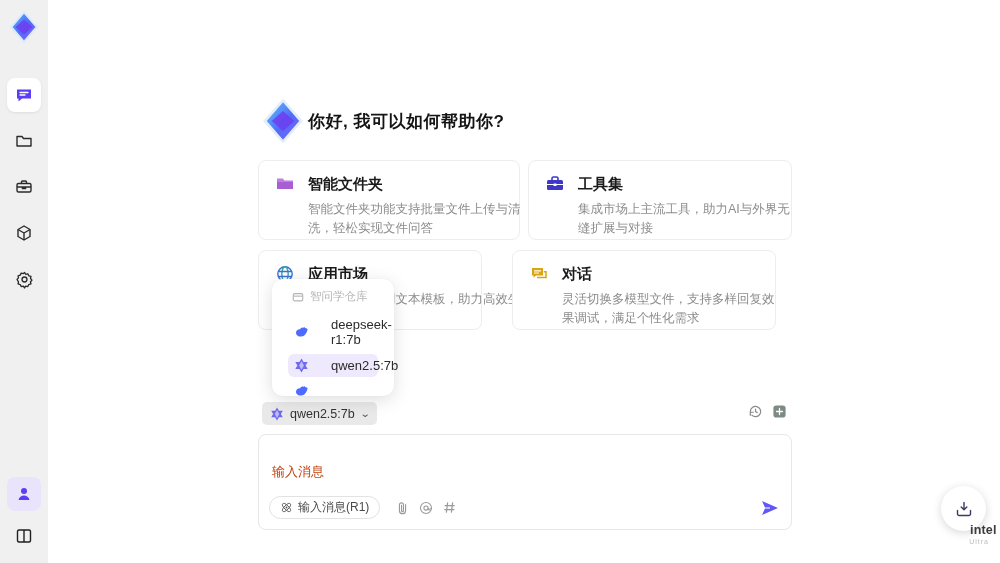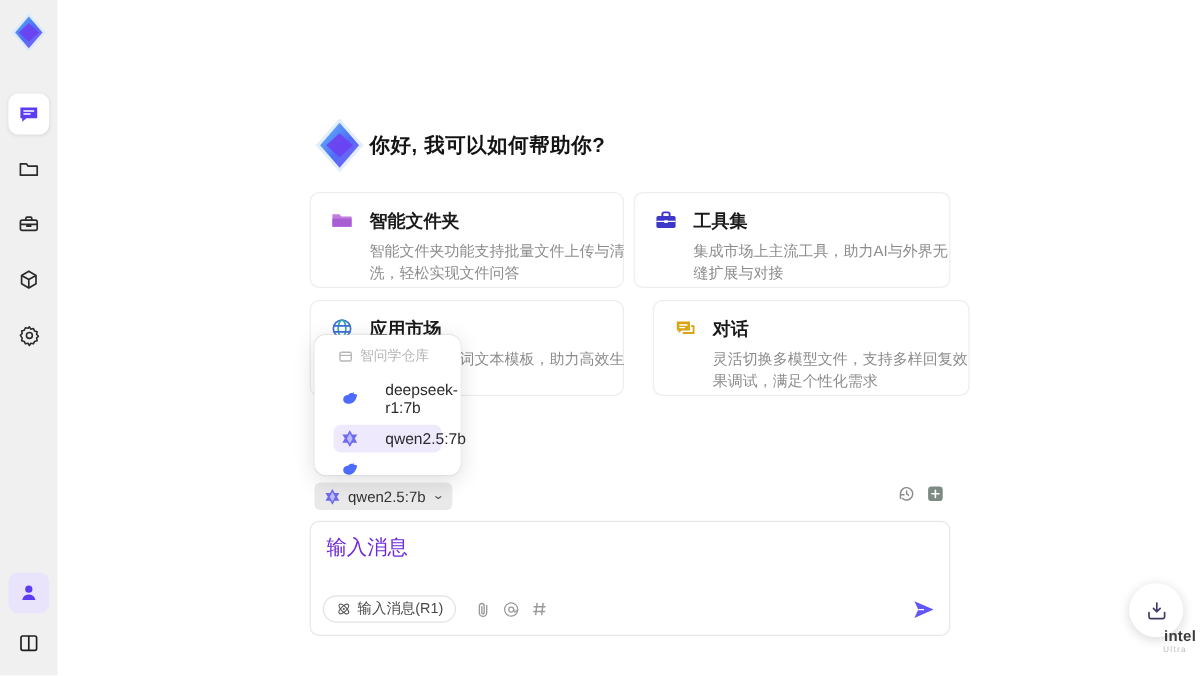--- a/index.html
+++ b/index.html
@@ -22,38 +22,38 @@
   .hero-title { font-size:17px; font-weight:bold; color:#141414; letter-spacing:.5px; }
 
   
   .card { position:absolute; background:#fff; border:1px solid #ededed; border-radius:8px; padding:13px 16px; }
   .card-head { display:flex; align-items:center; gap:13px; }
   .card-icon { width:20px; height:20px; flex:0 0 20px; }
   .card-title { font-size:15px; font-weight:bold; color:#1a1a1a; }
   .card-desc { margin:6px 0 0 33px; font-size:12.5px; line-height:1.55; color:#8c8c8c; width:215px; }
   #card1 { left:258px; top:160px; width:262px; height:80px; }
   #card2 { left:528px; top:160px; width:264px; height:80px; }
-  #card3 { left:258px; top:250px; width:262px; height:80px; }
-  #card4 { left:544px; top:250px; width:264px; height:80px; }
-
-  
-  .dropdown { position:absolute; left:262px; top:279px; width:122px; height:117px; background:#fff; border-radius:10px; box-shadow:0 4px 18px rgba(0,0,0,.13), 0 0 1px rgba(0,0,0,.1); padding:8px 16px; z-index:5; }
+  #card3 { left:258px; top:250px; width:224px; height:80px; }
+  #card4 { left:512px; top:250px; width:264px; height:80px; }
+
+  
+  .dropdown { position:absolute; left:272px; top:279px; width:122px; height:117px; background:#fff; border-radius:10px; box-shadow:0 4px 18px rgba(0,0,0,.13), 0 0 1px rgba(0,0,0,.1); padding:8px 16px; z-index:5; }
   .dd-header { display:flex; align-items:center; gap:6px; color:#b5b5b5; font-size:11.5px; padding:2px 4px 6px 4px; }
   .dd-item { display:flex; align-items:center; gap:22px; font-size:13px; color:#2b2b2b; padding:4px 6px; border-radius:6px; margin-top:3px; cursor:pointer; }
   .dd-item.selected { background:#eee9fd; }
   .mi { width:15px; height:15px; flex:0 0 15px; }
 
   
   .selector { position:absolute; left:262px; top:402px; height:23px; background:#e9e9ea; border-radius:5px; display:flex; align-items:center; gap:6px; padding:0 8px; font-size:12.5px; color:#333; cursor:pointer; }
   .chev { font-size:10px; color:#555; transform:scaleX(1.3); }
   .row-icons { position:absolute; top:404px; left:748px; display:flex; gap:9px; align-items:center; }
 
   
   .composer { position:absolute; left:258px; top:434px; width:534px; height:96px; border:1px solid #e7e7e7; border-radius:8px; background:#fff; }
-  .composer .ph { position:absolute; left:13px; top:10px; font-size:17px; color:#6d28d9; }
+  .composer .ph { position:absolute; left:13px; top:28px; font-size:13px; color:#c2410c; }
   .composer-bar { position:absolute; left:10px; right:12px; bottom:10px; display:flex; align-items:center; gap:12px; }
   .deep-pill { display:flex; align-items:center; gap:5px; border:1px solid #e2e2e2; background:#fff; border-radius:12px; height:23px; padding:0 10px; font-size:12px; color:#4a4a4a; cursor:pointer; }
   .cbar-icons { display:flex; align-items:center; gap:10px; margin-left:4px; }
   .send { margin-left:auto; cursor:pointer; display:flex; }
 
   
   .fab { position:absolute; left:941px; top:486px; width:45px; height:45px; border-radius:50%; background:#fff; box-shadow:0 2px 10px rgba(0,0,0,.16); display:flex; align-items:center; justify-content:center; cursor:pointer; }
   .intel { position:absolute; left:931px; top:523px; width:62px; text-align:center; color:#3c3c3c; }
   .intel-line { font-size:12.5px; white-space:nowrap;margin-left:39px; }
   .intel-word { font-weight:bold; letter-spacing:.2px; }

